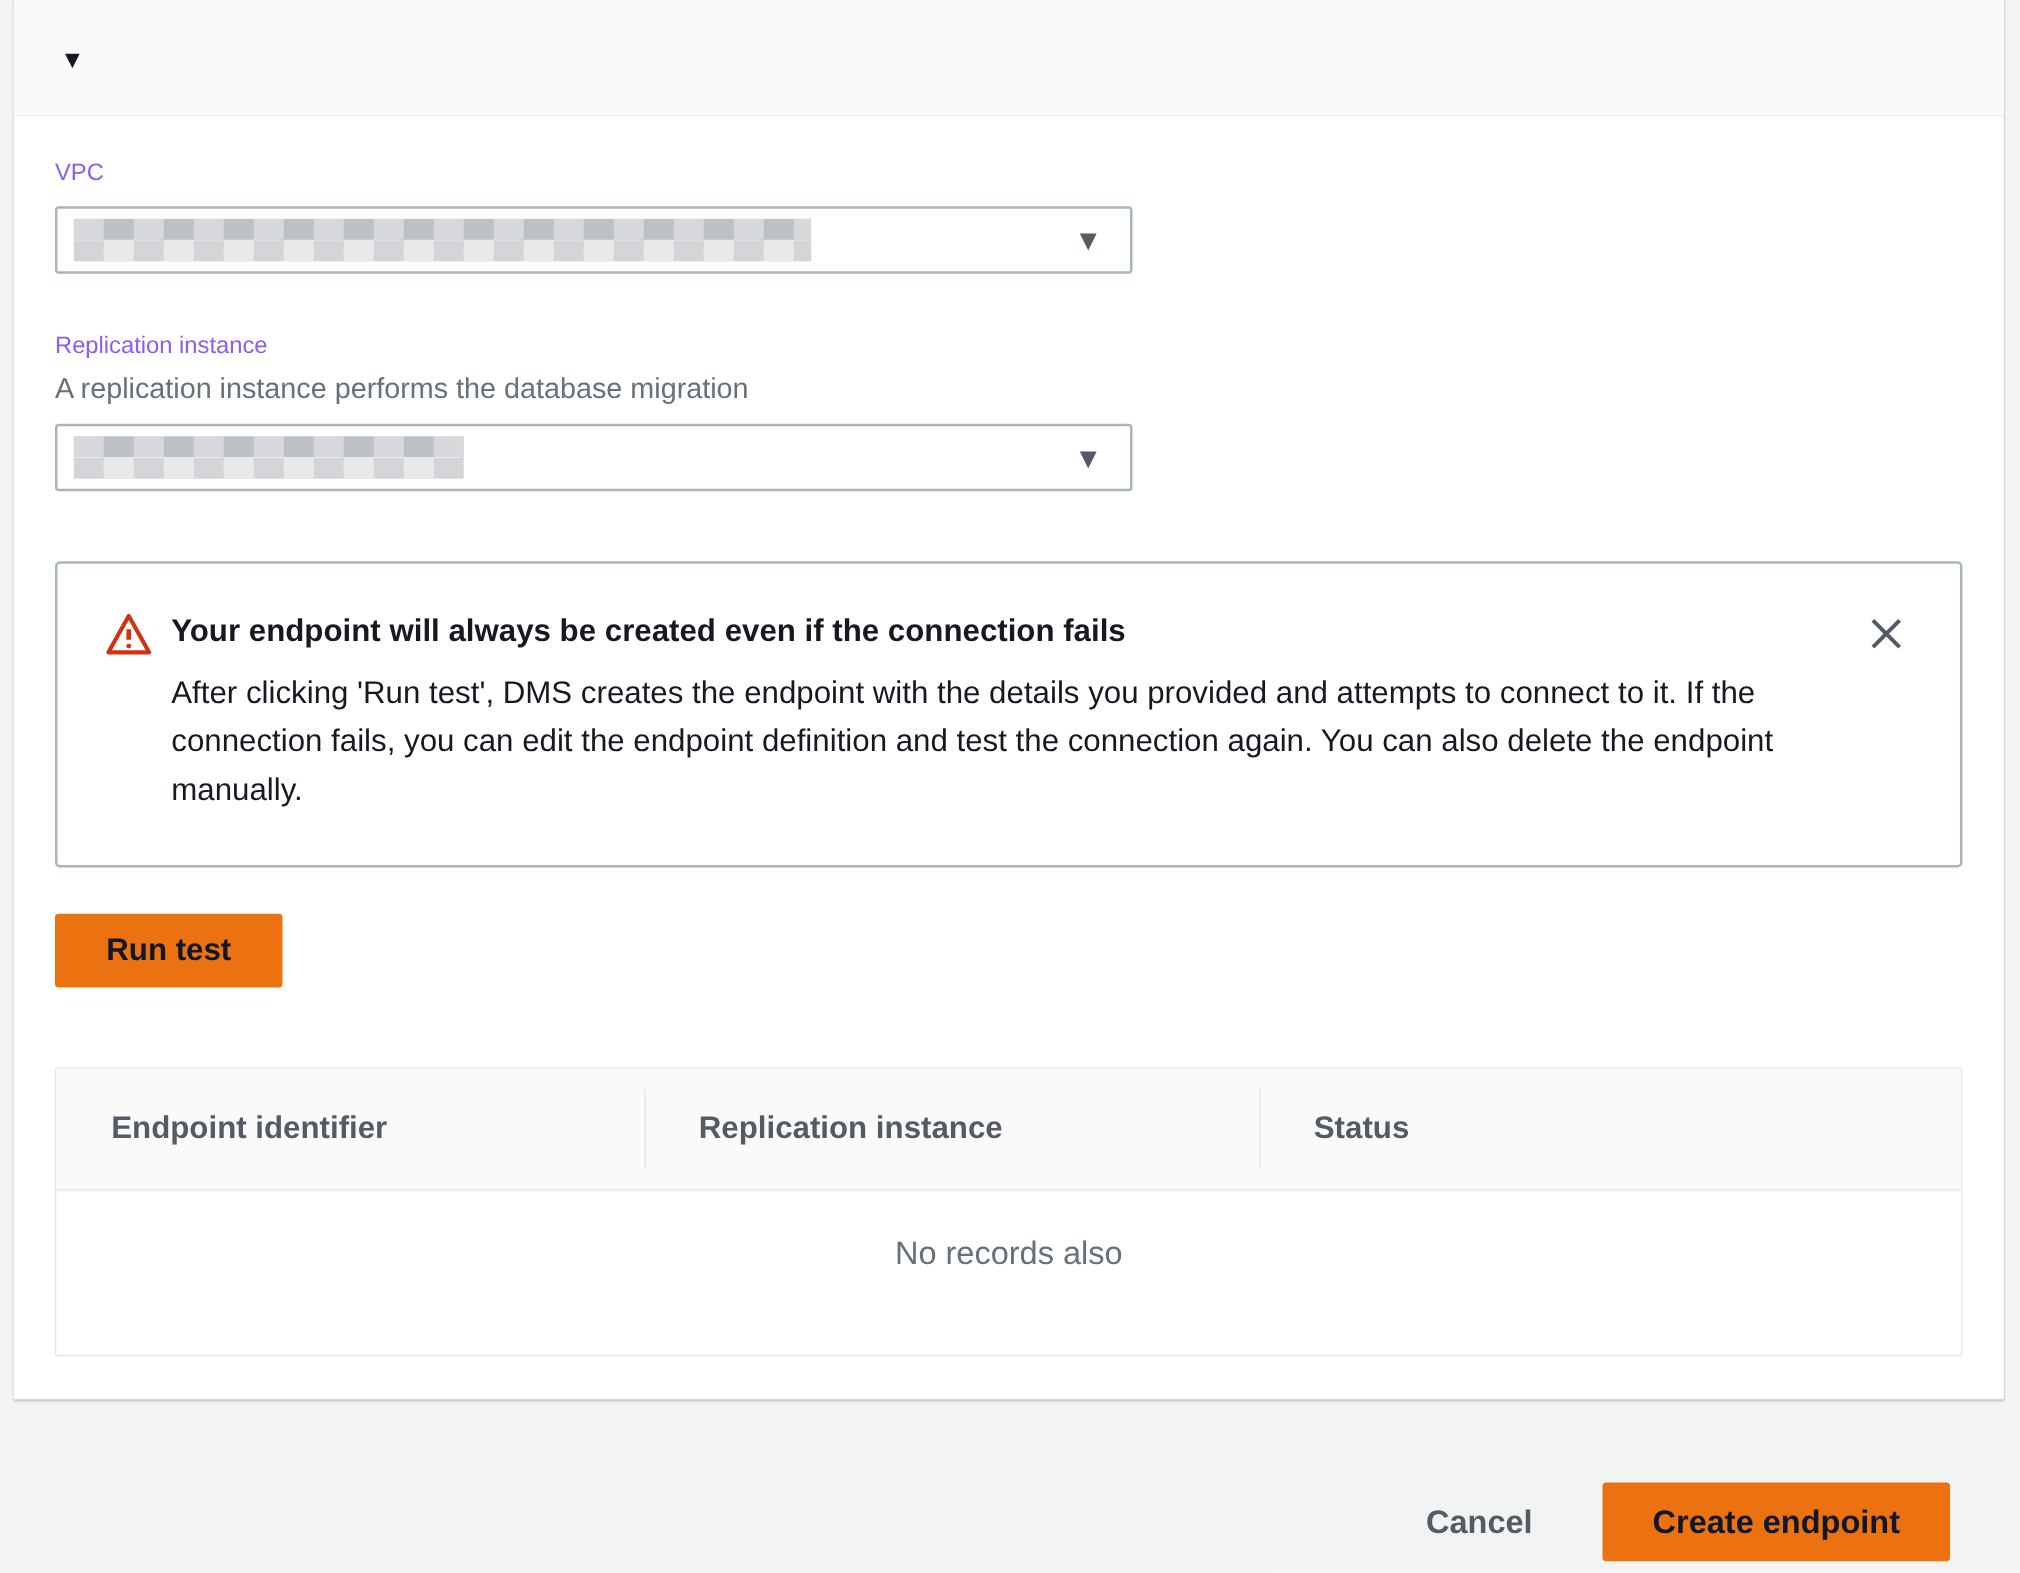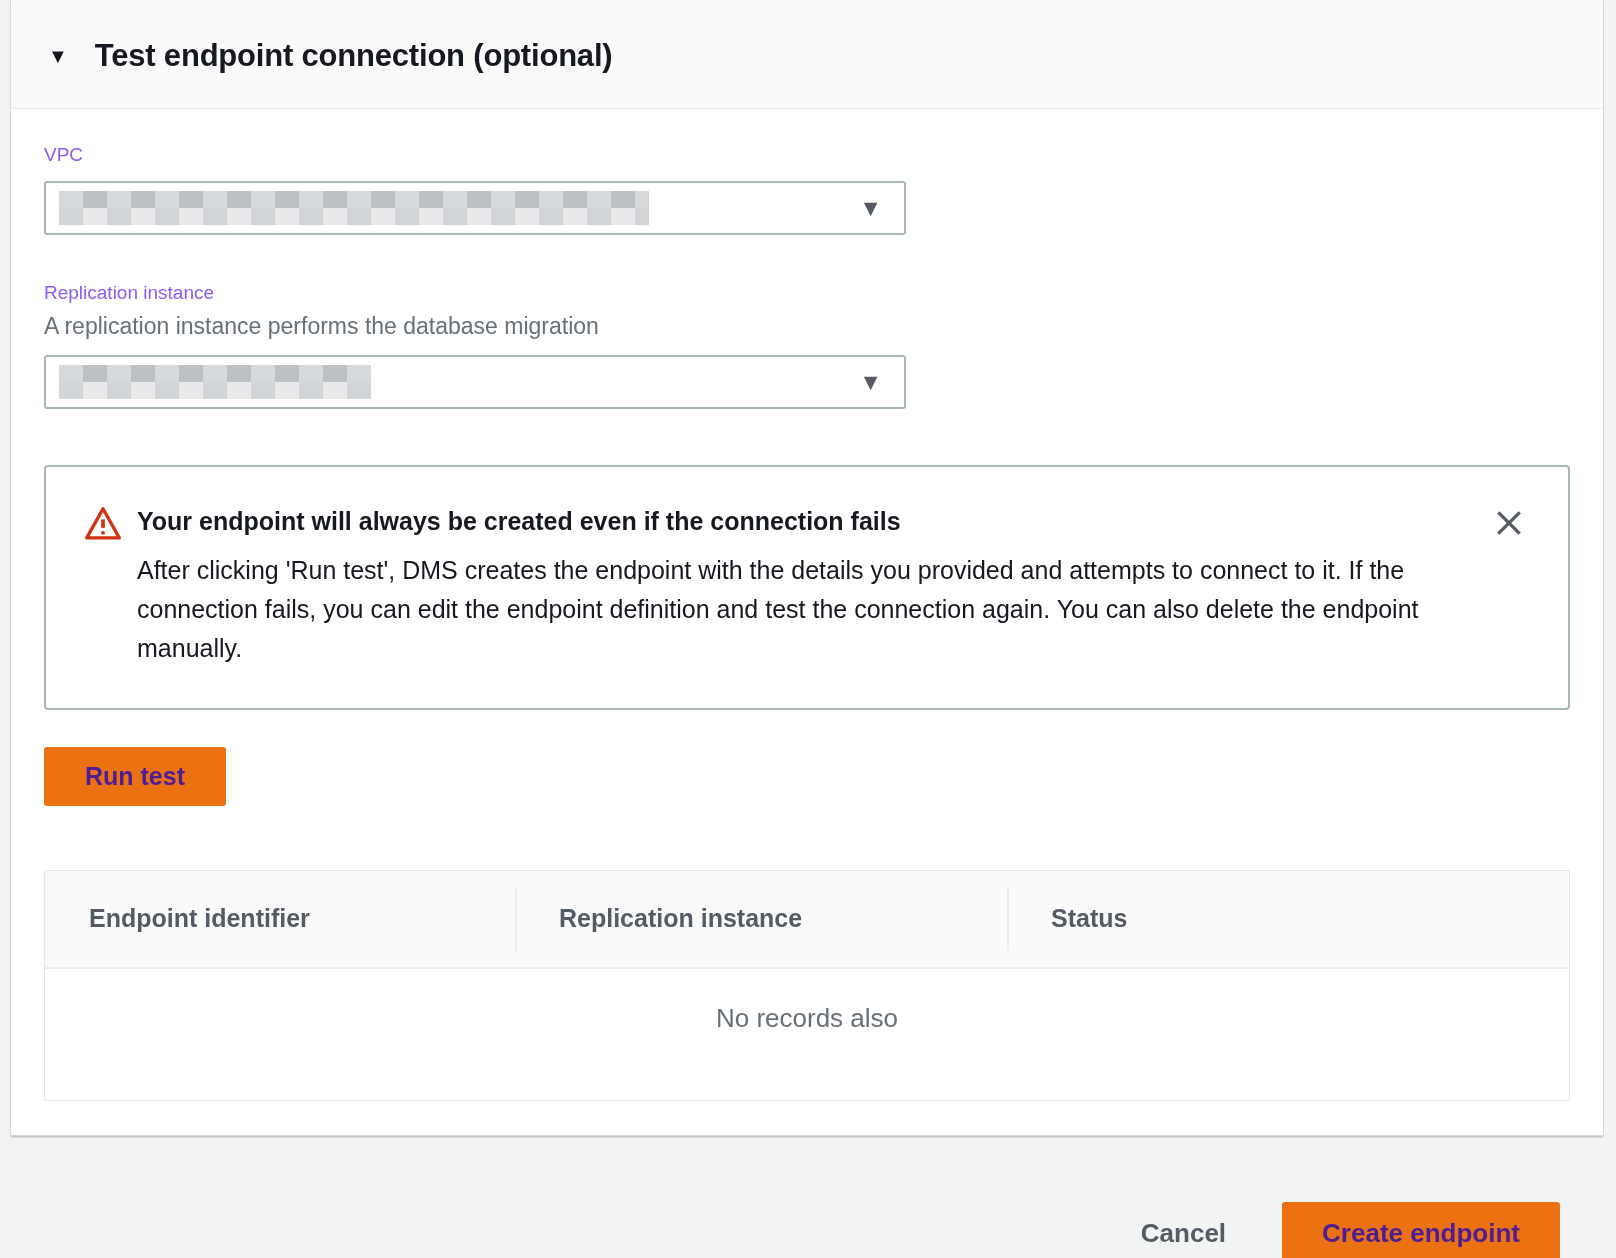--- a/index.html
+++ b/index.html
@@ -76,21 +76,21 @@
   }
   .alert-close {
     position: absolute; top: 40px; right: 42px;
     background: none; border: none; padding: 0; cursor: pointer;
     width: 34px; height: 34px;
   }
 
   
   .btn-orange {
     display: inline-block;
-    background: #ec7211; color: #4c1d95;
+    background: #ec7211; color: #0f172a;
     font-family: inherit; font-weight: 700; font-size: 25px;
     border: none; border-radius: 3px;
     padding: 15px 41px;
     cursor: pointer;
   }
   .run-test { margin-top: 37px; }
 
   
   .results-table {
     margin-top: 64px;
@@ -133,21 +133,20 @@
   }
   .create-btn { font-size: 26px; padding: 16px 40px; }
 </style>
 </head>
 <body>
 
 <div class="card">
 
   <div class="panel-header">
     <span class="collapse-caret">▼</span>
-    <span class="panel-title">Test endpoint connection (optional)</span>
   </div>
 
   <div class="content">
 
     <div class="field-label">VPC</div>
     <div class="select">
       <div class="mosaic mosaic-vpc"></div>
       <span class="select-caret">▼</span>
     </div>
 

